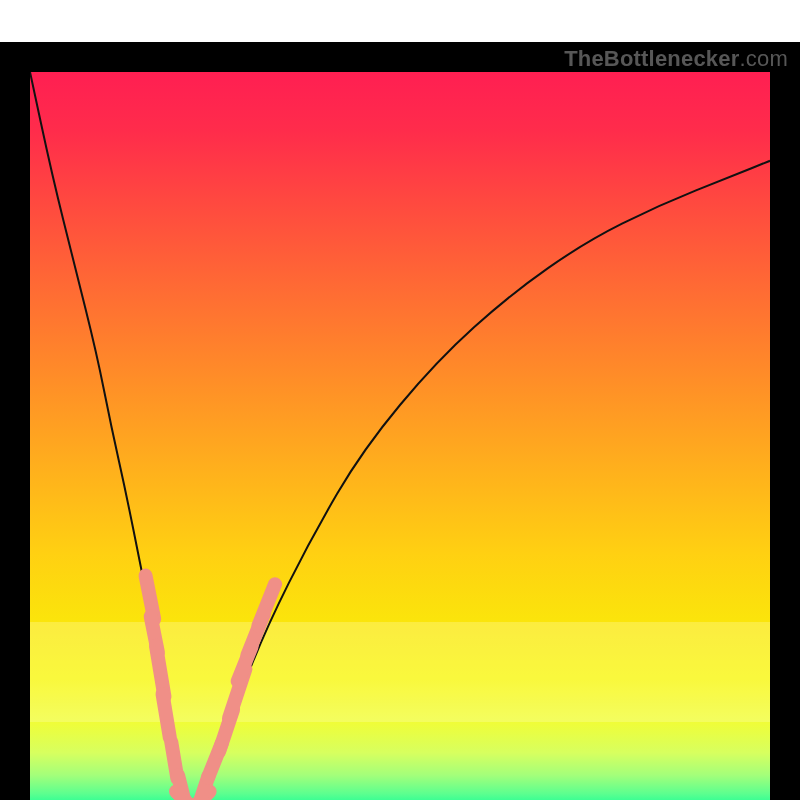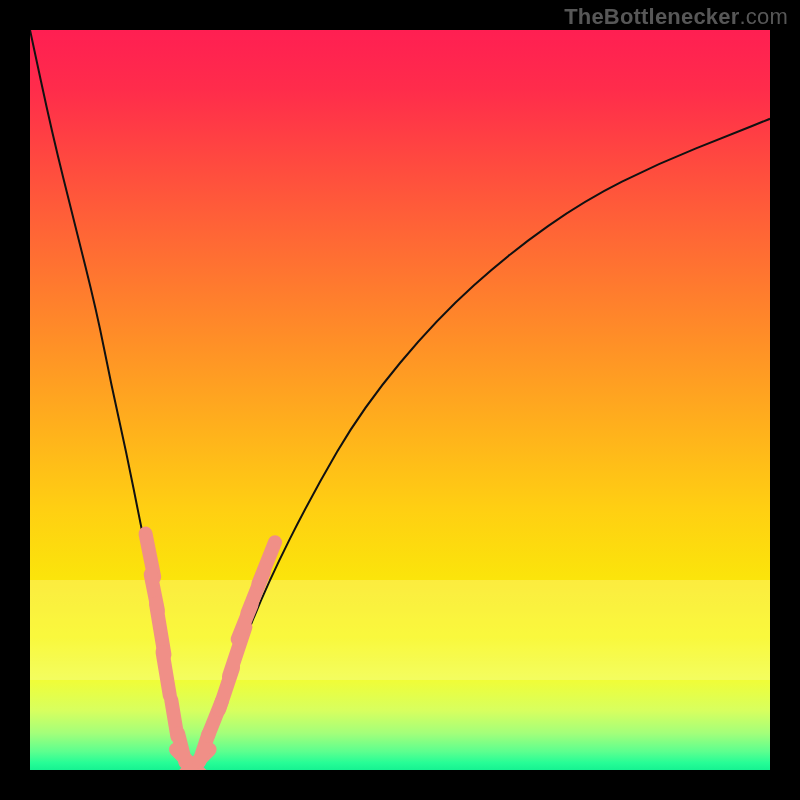--- a/index.html
+++ b/index.html
@@ -1,16 +1,16 @@
 <!DOCTYPE html>
 <html><head>
 <meta charset="utf-8">
 <style>
   html,body{margin:0;padding:0;width:800px;height:800px;overflow:hidden;background:#fff;font-family:Arial,Helvetica,sans-serif;}
-  .stage{position:relative;width:800px;height:608px;}
+  .stage{position:relative;width:800px;height:608px;margin-top:42px;}
   .plot-outer{position:absolute;left:0;top:0;width:800px;height:800px;background:#000;}
   .plot-inner{position:absolute;left:30px;top:30px;width:740px;height:740px;overflow:hidden;}
   .gradient{position:absolute;inset:0;background:linear-gradient(to bottom,
     #ff1f52 0%, #ff2c4b 8%, #ff4a3f 18%, #ff6d33 30%, #ff8f27 42%,
     #ffb11c 54%, #ffd012 65%, #fbe40b 74%, #f7f607 82%,
     #effd39 88%, #d7ff5f 92%, #a4ff7a 95%, #5dff8f 97.5%, #27fd96 99%, #16f292 100%);}
   .hazeband{position:absolute;left:0;right:0;top:550px;height:100px;background:rgba(255,255,200,0.28);}
   .curve{position:absolute;inset:0;}
   .watermark{position:absolute;top:4px;right:12px;font-size:22px;color:#575757;font-weight:500;letter-spacing:0.2px;}
   .watermark span{font-weight:400;}

